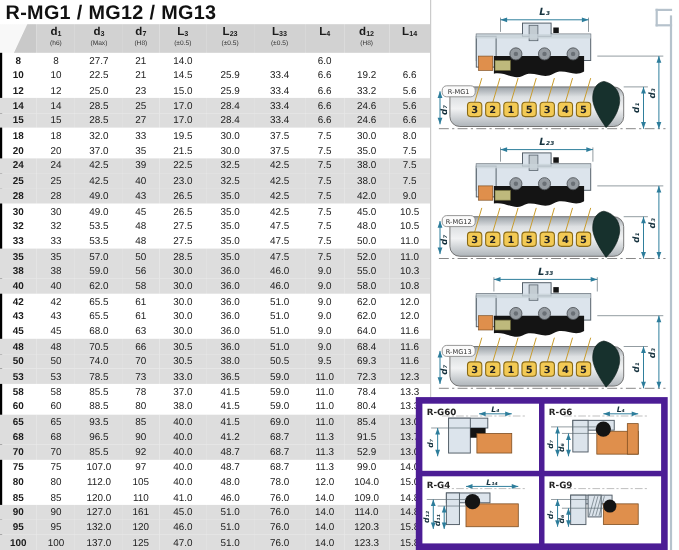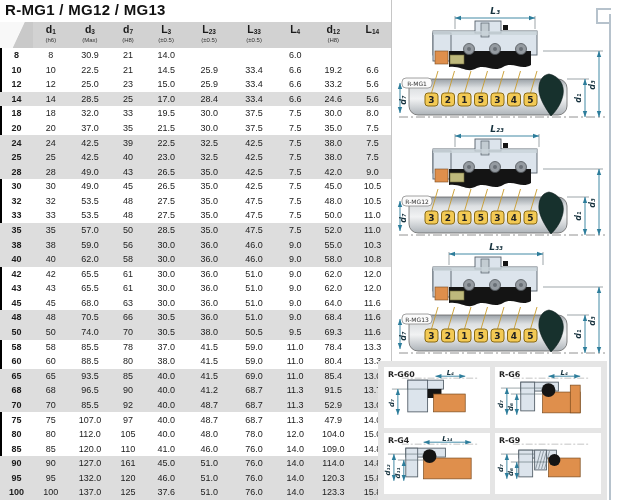--- a/index.html
+++ b/index.html
@@ -1,33 +1,33 @@
 <!DOCTYPE html>
 <html><head>
 <meta charset="utf-8">
 <style>
   html,body{margin:0;padding:0;}
   body{width:617px;height:500px;position:relative;background:#fff;overflow:hidden;
        font-family:"Liberation Sans",sans-serif;color:#1b1b1b;}
-  .title{position:absolute;top:1px;left:5px;font-size:15px;font-weight:bold;letter-spacing:.3px;color:#111;}
+  .title{position:absolute;top:1px;left:5px;font-size:18px;font-weight:bold;letter-spacing:.3px;color:#111;}
   .left-strip{position:absolute;left:0;top:38px;bottom:0;width:2px;background:#000;}
   .table-wrap{position:absolute;left:0;top:22px;width:391px;height:478px;}
   table{width:100%;height:100%;border-collapse:collapse;table-layout:fixed;}
   thead th{background:#d2d2d2;height:26px;padding:0;vertical-align:top;text-align:center;}
   thead th.corner{background:linear-gradient(115deg,#f8f8f8 54%,#c9c9c9 56%);}
   .h-main{font-size:10.5px;font-weight:bold;line-height:11px;padding-top:2px;}
   .h-sub{font-size:6.5px;font-weight:bold;vertical-align:-1px;}
   .h-note{font-size:6px;font-weight:normal;line-height:7px;color:#333;}
   tbody td{font-size:9px;text-align:center;padding:0;white-space:nowrap;height:12.4px;line-height:12.4px;color:#1c1c1c;}
   tbody td.rowlabel{font-weight:bold;}
   tr.stripe{background:#dddddd;}
   .right{position:absolute;left:391px;top:0;width:226px;height:500px;border-left:1px solid #c6c6c6;background:#fff;}
   .mg{position:absolute;left:5px;width:212px;height:116px;}
   #mg1{top:5px;} #mg2{top:123px;} #mg3{top:241px;}
-  .seat-panel{position:absolute;left:378px;top:361px;width:229px;height:139px;background:#e5e5e5;
+  .seat-panel{position:absolute;left:378px;top:361px;width:229px;height:139px;background:#4c1d95;
       display:grid;grid-template-columns:1fr 1fr;grid-template-rows:1fr 1fr;gap:5px;padding:6px;box-sizing:border-box;}
   .seat-card{background:#fff;position:relative;}
   .seat-card svg{position:absolute;inset:0;width:100%;height:100%;}
   .frame-line{position:absolute;left:609px;top:14px;height:486px;width:0;border-left:2px solid #b6c2cc;}
   .frame-notch{position:absolute;left:596px;top:8px;width:13px;height:12px;border:2px solid #b6c2cc;border-right:none;background:#fff;}
 </style>
 </head>
 <body>
 
 <div class="title">R-MG1 / MG12 / MG13</div>
@@ -88,21 +88,21 @@
           <th>
             <div class="h-main">L<span class="h-sub">14</span></div>
             <div class="h-note"></div>
           </th>
         </tr>
       </thead>
     <tbody id="tbl-body">
         <tr>
           <td class="rowlabel">8</td>
           <td>8</td>
-          <td>30.9</td>
+          <td>27.7</td>
           <td>21</td>
           <td>14.0</td>
           <td></td>
           <td></td>
           <td>6.0</td>
           <td></td>
           <td></td>
         </tr>
         <tr>
           <td class="rowlabel">10</td>
@@ -133,20 +133,32 @@
           <td>14</td>
           <td>28.5</td>
           <td>25</td>
           <td>17.0</td>
           <td>28.4</td>
           <td>33.4</td>
           <td>6.6</td>
           <td>24.6</td>
           <td>5.6</td>
         </tr>
+        <tr class="stripe">
+          <td class="rowlabel">15</td>
+          <td>15</td>
+          <td>28.5</td>
+          <td>27</td>
+          <td>17.0</td>
+          <td>28.4</td>
+          <td>33.4</td>
+          <td>6.6</td>
+          <td>24.6</td>
+          <td>6.6</td>
+        </tr>
         <tr>
           <td class="rowlabel">18</td>
           <td>18</td>
           <td>32.0</td>
           <td>33</td>
           <td>19.5</td>
           <td>30.0</td>
           <td>37.5</td>
           <td>7.5</td>
           <td>30.0</td>
@@ -325,20 +337,32 @@
           <td>50</td>
           <td>74.0</td>
           <td>70</td>
           <td>30.5</td>
           <td>38.0</td>
           <td>50.5</td>
           <td>9.5</td>
           <td>69.3</td>
           <td>11.6</td>
         </tr>
+        <tr class="stripe">
+          <td class="rowlabel">53</td>
+          <td>53</td>
+          <td>78.5</td>
+          <td>73</td>
+          <td>33.0</td>
+          <td>36.5</td>
+          <td>59.0</td>
+          <td>11.0</td>
+          <td>72.3</td>
+          <td>12.3</td>
+        </tr>
         <tr>
           <td class="rowlabel">58</td>
           <td>58</td>
           <td>85.5</td>
           <td>78</td>
           <td>37.0</td>
           <td>41.5</td>
           <td>59.0</td>
           <td>11.0</td>
           <td>78.4</td>
@@ -394,21 +418,21 @@
         </tr>
         <tr>
           <td class="rowlabel">75</td>
           <td>75</td>
           <td>107.0</td>
           <td>97</td>
           <td>40.0</td>
           <td>48.7</td>
           <td>68.7</td>
           <td>11.3</td>
-          <td>47.9</td>
+          <td>99.0</td>
           <td>14.0</td>
         </tr>
         <tr>
           <td class="rowlabel">80</td>
           <td>80</td>
           <td>112.0</td>
           <td>105</td>
           <td>40.0</td>
           <td>48.0</td>
           <td>78.0</td>
@@ -450,21 +474,21 @@
           <td>76.0</td>
           <td>14.0</td>
           <td>120.3</td>
           <td>15.8</td>
         </tr>
         <tr class="stripe">
           <td class="rowlabel">100</td>
           <td>100</td>
           <td>137.0</td>
           <td>125</td>
-          <td>37.6</td>
+          <td>47.0</td>
           <td>51.0</td>
           <td>76.0</td>
           <td>14.0</td>
           <td>123.3</td>
           <td>15.8</td>
         </tr>
       </tbody>
   </table>
 </div>
 

